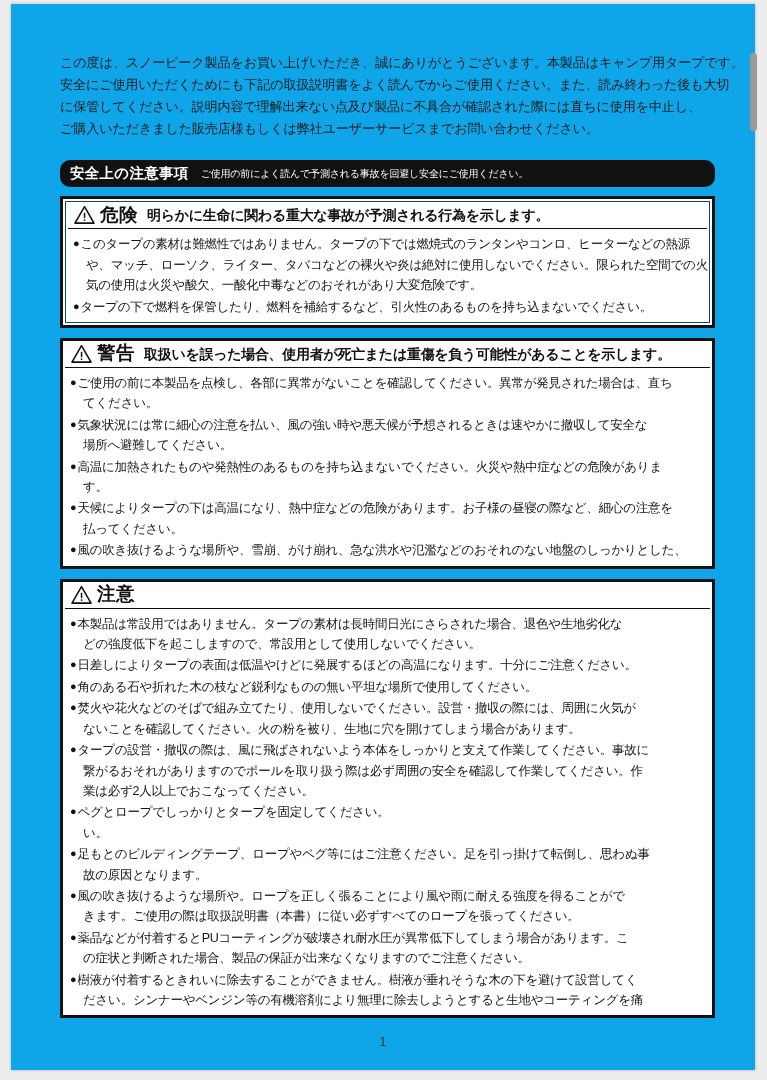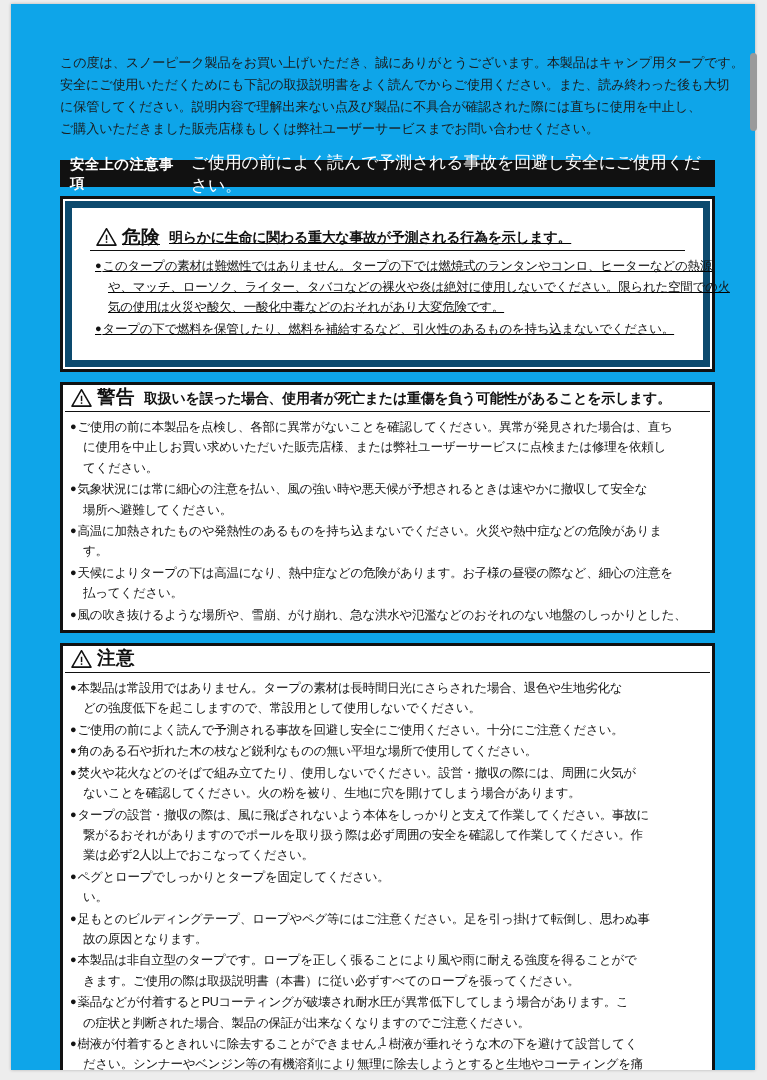--- a/index.html
+++ b/index.html
@@ -55,48 +55,48 @@
   
   .section-bar {
     background: #111111;
     color: #ffffff;
     height: 27px;
     display: flex;
     align-items: center;
     padding: 0 10px;
     box-sizing: border-box;
     margin-bottom: 9px;
+    border-radius: 10px;
   }
   .section-bar .bar-title {
     font-weight: bold;
     font-size: 14.4px;
     letter-spacing: 0.4px;
     margin-right: 12px;
   }
   .section-bar .bar-sub {
-    font-size: 17px;
+    font-size: 10px;
     letter-spacing: -0.2px;
     font-weight: 500;
   }
 
   
   .alert-box {
     border: 3px solid #111111;
     margin-bottom: 10px;
     background: #fff;
     box-sizing: border-box;
   }
   .alert-box.double {
     border: 3px solid #111111;
     padding: 2px;
   }
   .alert-box.double > .inner-frame {
-    border: 7px solid #0c4a6e;
-    padding: 16px;
-    text-decoration: underline;
+    border: 1px solid #0c4a6e;
+    padding: 0;
   }
   .alert-head {
     display: flex;
     align-items: center;
     border-bottom: 1px solid #111111;
     padding: 3px 4px 4px 6px;
     margin: 0 2px;
   }
   .alert-head .tri {
     width: 21px;
@@ -227,21 +227,20 @@
                     <polygon points="12,2 23,21 1,21" fill="none" stroke="#111" stroke-width="1.8" stroke-linejoin="round"></polygon>
                     <rect x="11.2" y="9" width="1.7" height="6.2" fill="#111"></rect>
                     <rect x="11.2" y="16.6" width="1.7" height="1.8" fill="#111"></rect>
                   </svg></span>
                 <span class="word">警告</span>
                 <span class="desc">取扱いを誤った場合、使用者が死亡または重傷を負う可能性があることを示します。</span>
               </div>
               <div class="alert-body">
                 <div class="bullet-item">
                   <span class="ln first">ご使用の前に本製品を点検し、各部に異常がないことを確認してください。異常が発見された場合は、直ち</span>
-                  <span class="ln">に使用を中止しお買い求めいただいた販売店様、または弊社ユーザーサービスに点検または修理を依頼し</span>
                   <span class="ln">てください。</span>
                 </div>
                 <div class="bullet-item">
                   <span class="ln first">気象状況には常に細心の注意を払い、風の強い時や悪天候が予想されるときは速やかに撤収して安全な</span>
                   <span class="ln">場所へ避難してください。</span>
                 </div>
                 <div class="bullet-item">
                   <span class="ln first">高温に加熱されたものや発熱性のあるものを持ち込まないでください。火災や熱中症などの危険がありま</span>
                   <span class="ln">す。</span>
                 </div>
@@ -264,21 +263,21 @@
                     <rect x="11.2" y="16.6" width="1.7" height="1.8" fill="#111"></rect>
                   </svg></span>
                 <span class="word">注意</span>
               </div>
               <div class="alert-body">
                 <div class="bullet-item">
                   <span class="ln first">本製品は常設用ではありません。タープの素材は長時間日光にさらされた場合、退色や生地劣化な</span>
                   <span class="ln">どの強度低下を起こしますので、常設用として使用しないでください。</span>
                 </div>
                 <div class="bullet-item">
-                  <span class="ln first">ご使用の前によく読んで予測される事故を回避し安全にご使用ください。十分にご注意ください。</span>
+                  <span class="ln first">日差しによりタープの表面は低温やけどに発展するほどの高温になります。十分にご注意ください。</span>
                 </div>
                 <div class="bullet-item">
                   <span class="ln first">角のある石や折れた木の枝など鋭利なものの無い平坦な場所で使用してください。</span>
                 </div>
                 <div class="bullet-item">
                   <span class="ln first">焚火や花火などのそばで組み立てたり、使用しないでください。設営・撤収の際には、周囲に火気が</span>
                   <span class="ln">ないことを確認してください。火の粉を被り、生地に穴を開けてしまう場合があります。</span>
                 </div>
                 <div class="bullet-item">
                   <span class="ln first">タープの設営・撤収の際は、風に飛ばされないよう本体をしっかりと支えて作業してください。事故に</span>
@@ -289,21 +288,21 @@
                   <span class="ln first">ペグとロープでしっかりとタープを固定してください。</span>
                 </div>
                 <div class="bullet-item">
                   <span class="ln">い。</span>
                 </div>
                 <div class="bullet-item">
                   <span class="ln first">足もとのビルディングテープ、ロープやペグ等にはご注意ください。足を引っ掛けて転倒し、思わぬ事</span>
                   <span class="ln">故の原因となります。</span>
                 </div>
                 <div class="bullet-item">
-                  <span class="ln first">本製品は非自立型のタープです。ロープを正しく張ることにより風や雨に耐える強度を得ることがで</span>
+                  <span class="ln first">風の吹き抜けるような場所や。ロープを正しく張ることにより風や雨に耐える強度を得ることがで</span>
                   <span class="ln">きます。ご使用の際は取扱説明書（本書）に従い必ずすべてのロープを張ってください。</span>
                 </div>
                 <div class="bullet-item">
                   <span class="ln first">薬品などが付着するとPUコーティングが破壊され耐水圧が異常低下してしまう場合があります。こ</span>
                   <span class="ln">の症状と判断された場合、製品の保証が出来なくなりますのでご注意ください。</span>
                 </div>
                 <div class="bullet-item">
                   <span class="ln first">樹液が付着するときれいに除去することができません。樹液が垂れそうな木の下を避けて設営してく</span>
                   <span class="ln">ださい。シンナーやベンジン等の有機溶剤により無理に除去しようとすると生地やコーティングを痛</span>
                 </div>

